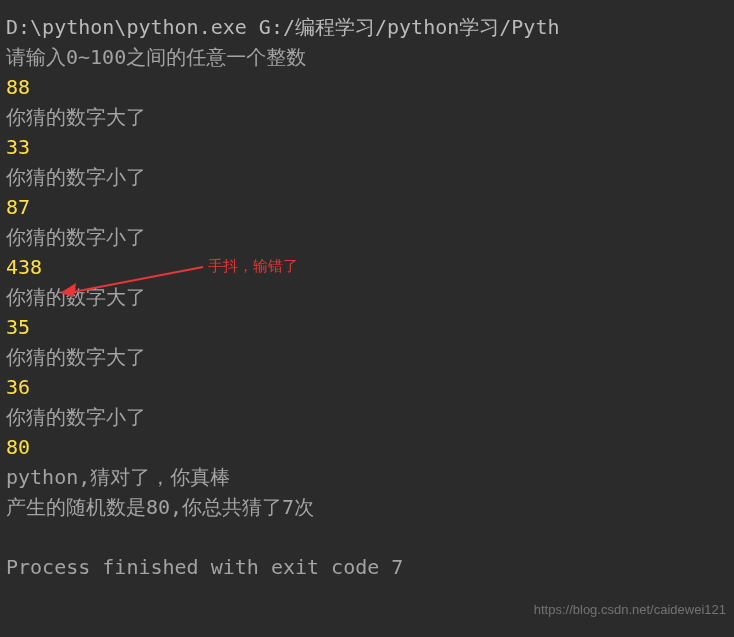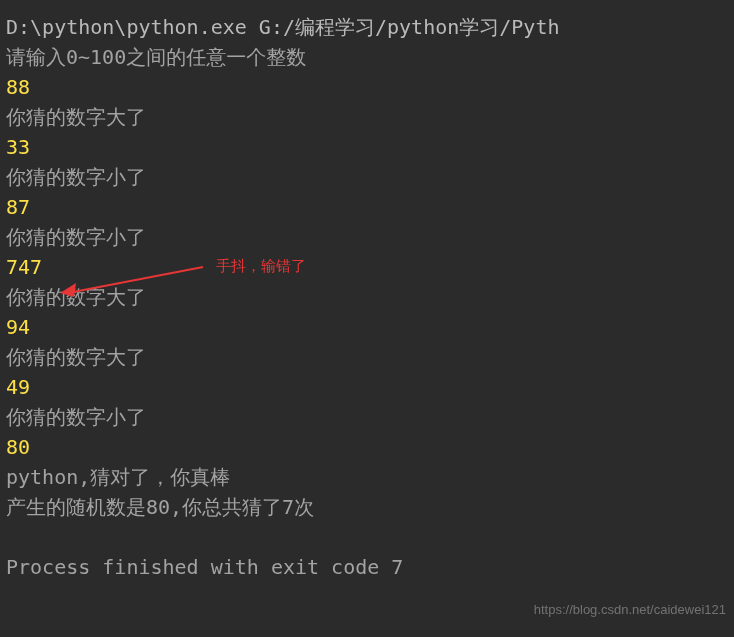--- a/index.html
+++ b/index.html
@@ -37,21 +37,21 @@
     .annotation {
       position: absolute;
       left: 58px;
       top: 255px;
       width: 280px;
       height: 50px;
       pointer-events: none;
     }
     .annotation-text {
       position: absolute;
-      left: 158px;
+      left: 150px;
       top: 0px;
       color: #e63636;
       font-size: 15px;
       font-style: normal;
       font-family: "Microsoft YaHei", sans-serif;
     }
     .watermark {
       position: absolute;
       right: 8px;
       bottom: 18px;
@@ -69,27 +69,27 @@
 
 <div class="input-line">88</div>
 <div class="output-line">你猜的数字大了</div>
 
 <div class="input-line">33</div>
 <div class="output-line">你猜的数字小了</div>
 
 <div class="input-line">87</div>
 <div class="output-line">你猜的数字小了</div>
 
-<div class="input-line">747</div>
+<div class="input-line">438</div>
 <div class="output-line">你猜的数字大了</div>
 
-<div class="input-line">94</div>
+<div class="input-line">35</div>
 <div class="output-line">你猜的数字大了</div>
 
-<div class="input-line">49</div>
+<div class="input-line">36</div>
 <div class="output-line">你猜的数字小了</div>
 
 <div class="input-line">80</div>
 <div class="output-line">python,猜对了，你真棒</div>
 <div class="output-line">产生的随机数是80,你总共猜了7次</div>
 
 <div class="blank-line"></div>
 
 <div class="output-line">Process finished with exit code 7</div>
 

